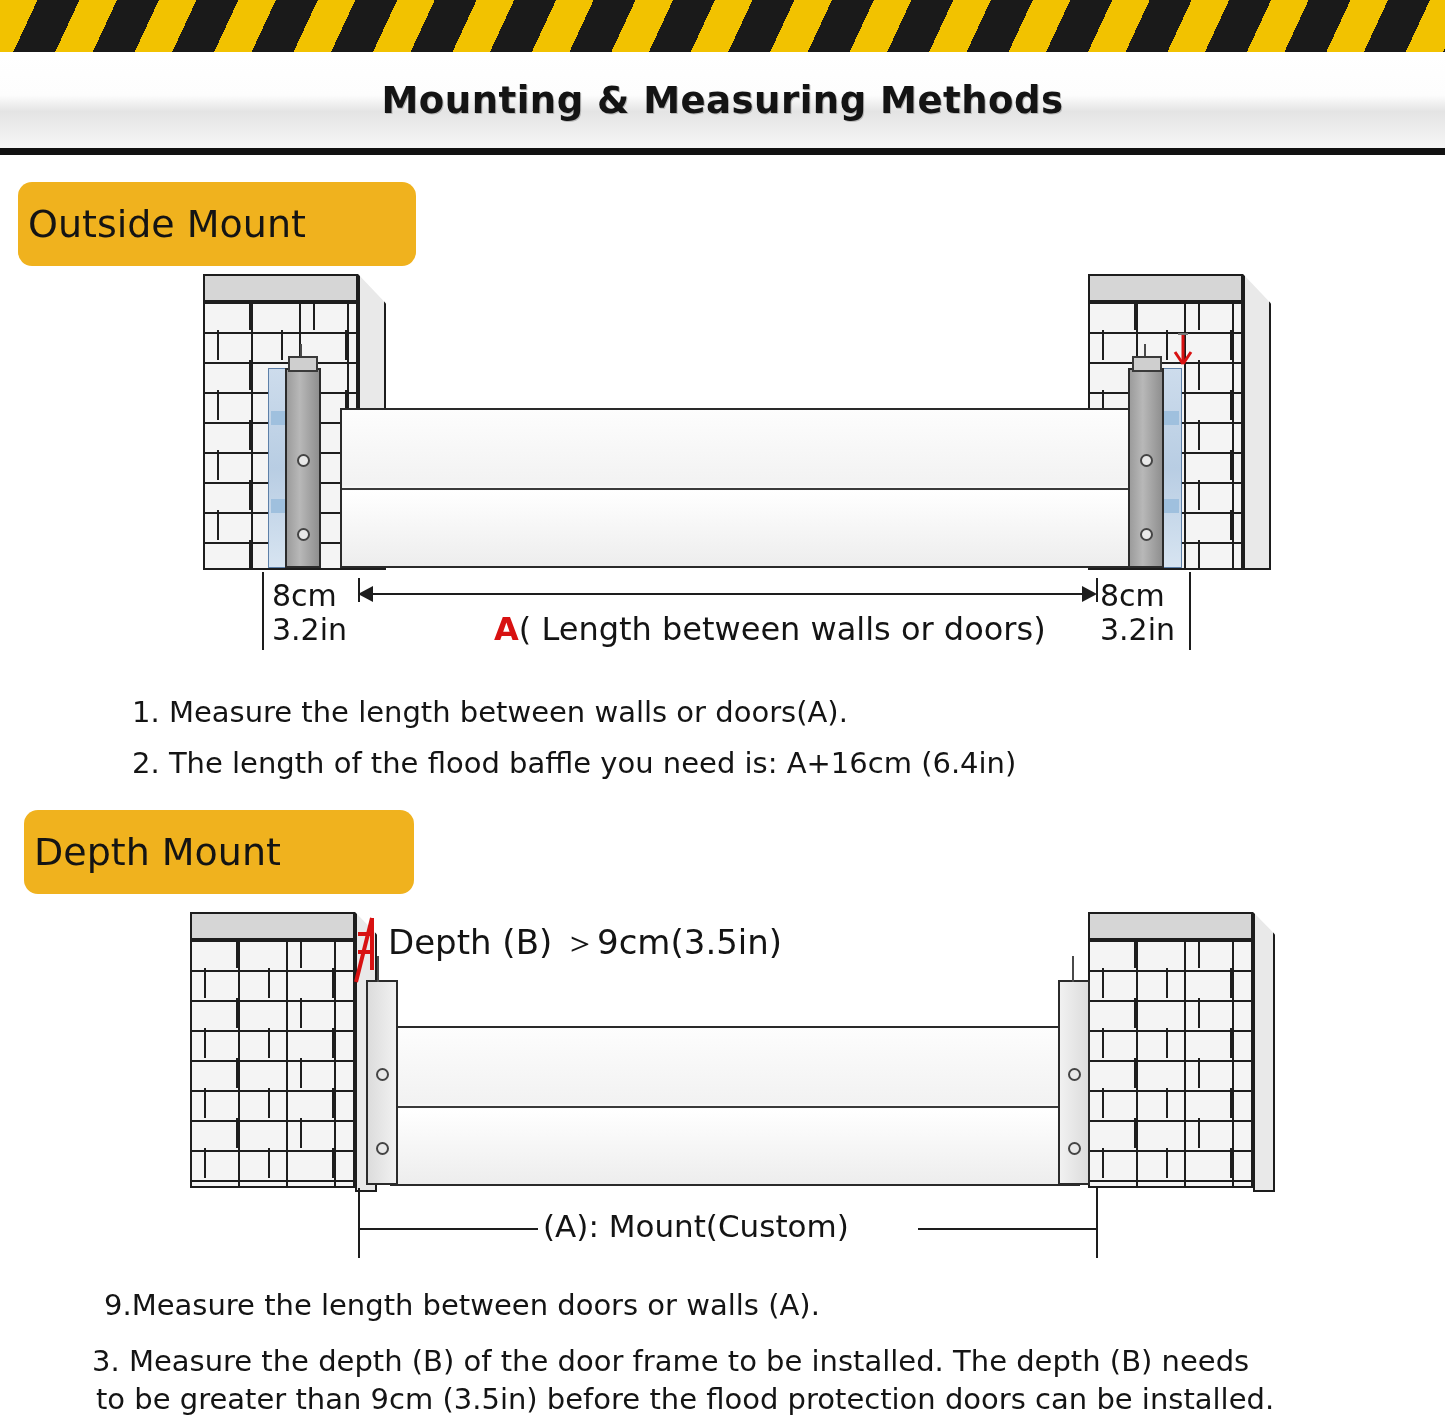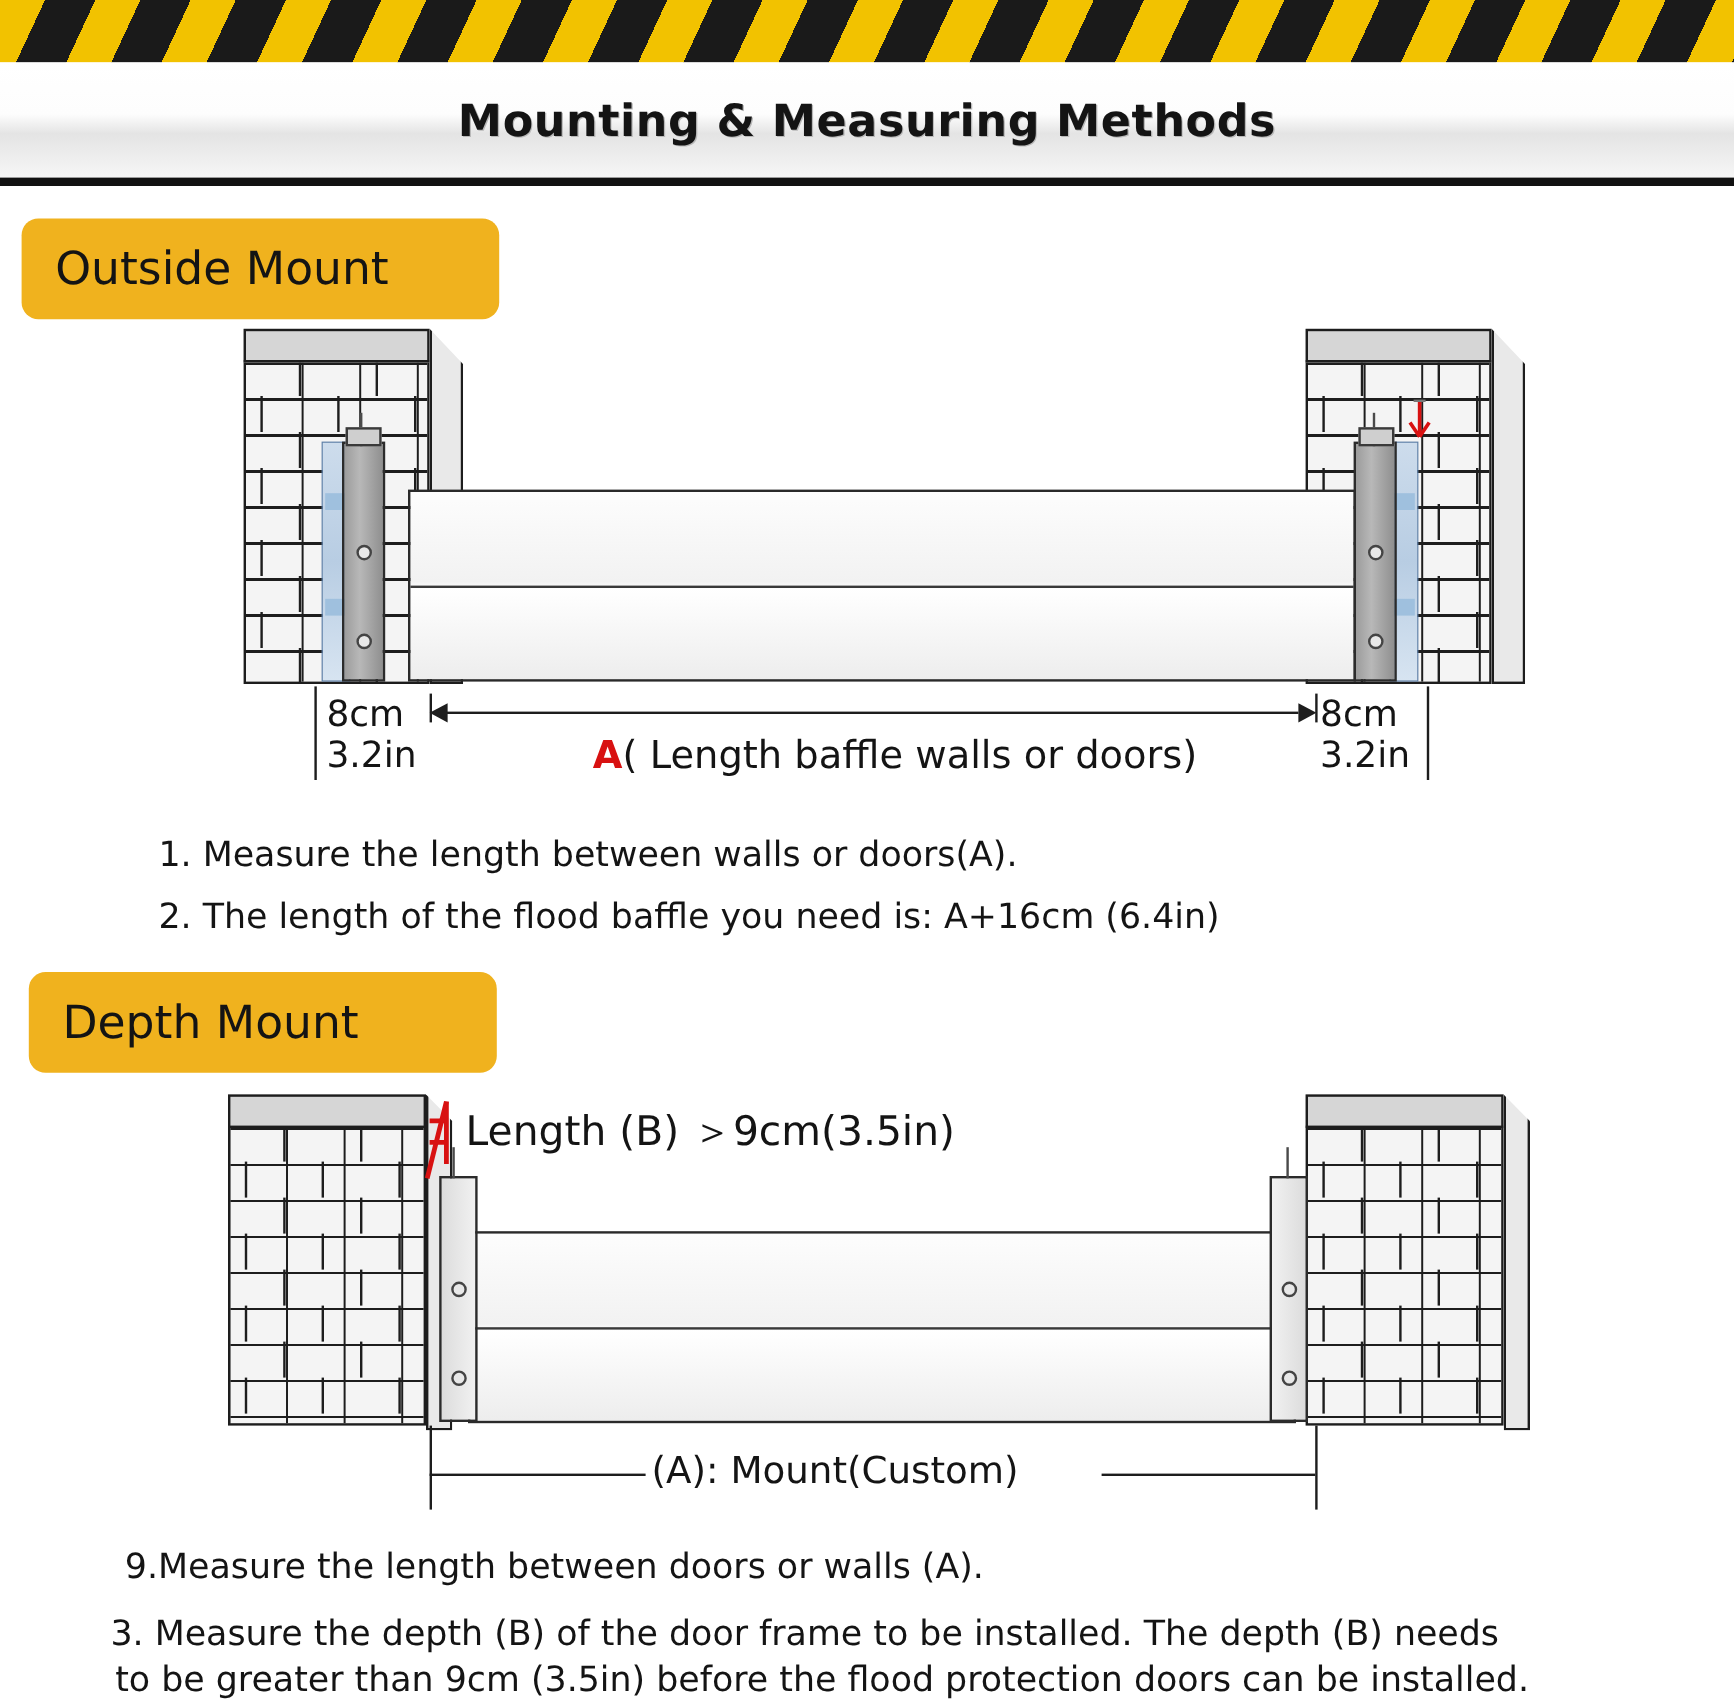--- a/index.html
+++ b/index.html
@@ -49,21 +49,21 @@
     font-family: "DejaVu Sans", sans-serif;
   }
 
   
   .badge {
     position: absolute;
     background: #f0b21e;
     border-radius: 14px;
     display: flex;
     align-items: center;
-    padding: 0 28px;
+    padding: 0 10px;
     box-sizing: border-box;
     font-size: 38px;
     color: #141414;
   }
   #badge-outside { left: 18px; top: 182px; width: 398px; height: 84px; }
   #badge-inside  { left: 24px; top: 810px; width: 390px; height: 84px; }
 
   
   .txt { position: absolute; font-size: 28px; color: #141414; white-space: nowrap; }
   .txt-lg { font-size: 30px; }
@@ -341,21 +341,21 @@
 <div class="arrow-r" style="left:1082px; top:586px;"></div>
 <div class="vline" style="left:358px; top:578px; height:24px;"></div>
 <div class="vline" style="left:1096px; top:578px; height:24px;"></div>
 
 <div class="txt txt-lg" style="left:272px; top:578px;">8cm</div>
 <div class="txt txt-lg" style="left:272px; top:612px;">3.2in</div>
 <div class="txt txt-lg" style="left:1100px; top:578px;">8cm</div>
 <div class="txt txt-lg" style="left:1100px; top:612px;">3.2in</div>
 
 <div class="txt" style="left:494px; top:610px; font-size:32px;">
-  <span class="red">A</span><span>( Length baffle walls or doors)</span>
+  <span class="red">A</span><span>( Length between walls or doors)</span>
 </div>
 
 <div class="list-line" style="left:132px; top:695px;">1. Measure the length between walls or doors(A).</div>
 <div class="list-line" style="left:132px; top:746px;">2. The length of the flood baffle you need is: A+16cm (6.4in)</div>
 
 <div class="badge" id="badge-inside">
   <span>Depth Mount</span>
 </div>
 
 <div class="wall" style="left:190px; top:938px; width:165px; height:250px;">
@@ -462,21 +462,21 @@
 <div class="postline" style="left:1072px; top:956px; height:26px;"></div>
 
 <svg class="red-mark" style="left:336px; top:912px;" width="60" height="80" viewBox="0 0 60 80">
   <path d="M36 6 L20 70" stroke="#d81111" stroke-width="4" fill="none"></path>
   <path d="M36 6 L36 58" stroke="#d81111" stroke-width="4" fill="none"></path>
   <path d="M34 22 L22 22" stroke="#d81111" stroke-width="4" fill="none"></path>
   <path d="M34 40 L22 40" stroke="#d81111" stroke-width="4" fill="none"></path>
 </svg>
 
 <div class="txt" style="left:388px; top:920px; font-size:34px;">
-  <span>Length (B)</span>
+  <span>Depth (B)</span>
   <span>＞</span><span>9cm(3.5in)</span>
 </div>
 
 <div class="vline" style="left:358px; top:1188px; height:70px;"></div>
 <div class="vline" style="left:1096px; top:1188px; height:70px;"></div>
 <div class="dimline" style="left:358px; top:1228px; width:180px;"></div>
 <div class="dimline" style="left:918px; top:1228px; width:178px;"></div>
 <div class="txt" style="left:543px; top:1208px; font-size:31px;">(A): Mount(Custom)</div>
 
 <div class="bottom-note" style="left:104px; top:1288px;">9.Measure the length between doors or walls (A).</div>

